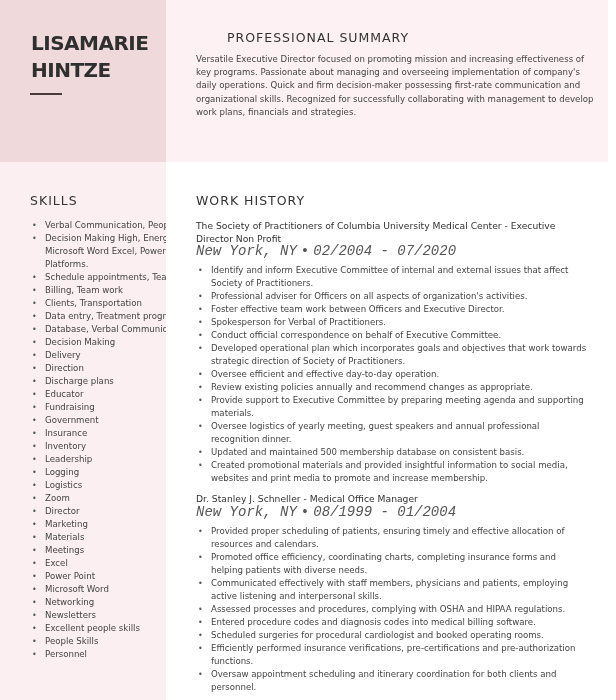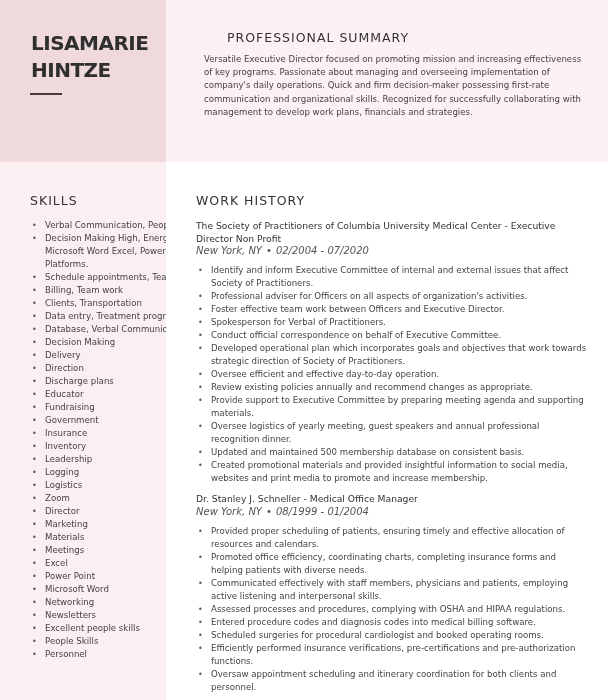--- a/index.html
+++ b/index.html
@@ -34,21 +34,21 @@
   }
   .section-title {
     font-family: "DejaVu Sans", sans-serif;
     font-size: 12.5px; letter-spacing: 1px; color: #333;
   }
   .summary {
     position: absolute; left: 196px; top: 30px; width: 400px;
   }
   .summary .section-title { margin-bottom: 8px; margin-left: 31px; }
   .summary p {
-    margin: 8px; font-size: 8.6px; line-height: 13.2px; color: #444;
+    margin: 0; font-size: 8.6px; line-height: 13.2px; color: #444;
   }
   .skills {
     position: absolute; left: 30px; top: 193px; width: 140px;
   }
   .skills .section-title { margin-bottom: 11px; }
   .skills ul {
     margin: 0; padding: 0; list-style: none; width: 136px; overflow: hidden;
   }
   .skills li {
     position: relative; padding-left: 15px; font-size: 8.6px; line-height: 13px;
@@ -59,22 +59,23 @@
   }
   .skill-text { display: block; width: 200px; }
   .work {
     position: absolute; left: 196px; top: 193px; width: 392px;
   }
   .work .section-title { margin-bottom: 12px; }
   .job-title {
     font-size: 9.2px; line-height: 12.5px; color: #333; font-weight: normal;
   }
   .job-meta {
-    font-size: 10px; line-height: 12px; font-style: italic; color: #555;
+    font-size: 14px; line-height: 12px; font-style: italic; color: #555;
     margin-bottom: 7px;
+    font-family: Liberation Mono, monospace;
   }
   .job-meta .dot { font-style: normal; margin: 0 4px; }
   .work ul { margin: 0 0 8px 0; padding: 0; list-style: none; }
   .work li {
     position: relative; padding-left: 15px; font-size: 8.6px; line-height: 13px; color: #444;
   }
   .work li::before {
     content: "\2022"; position: absolute; left: 2px; top: 0; font-size: 8px; color: #555;
   }
 </style>

